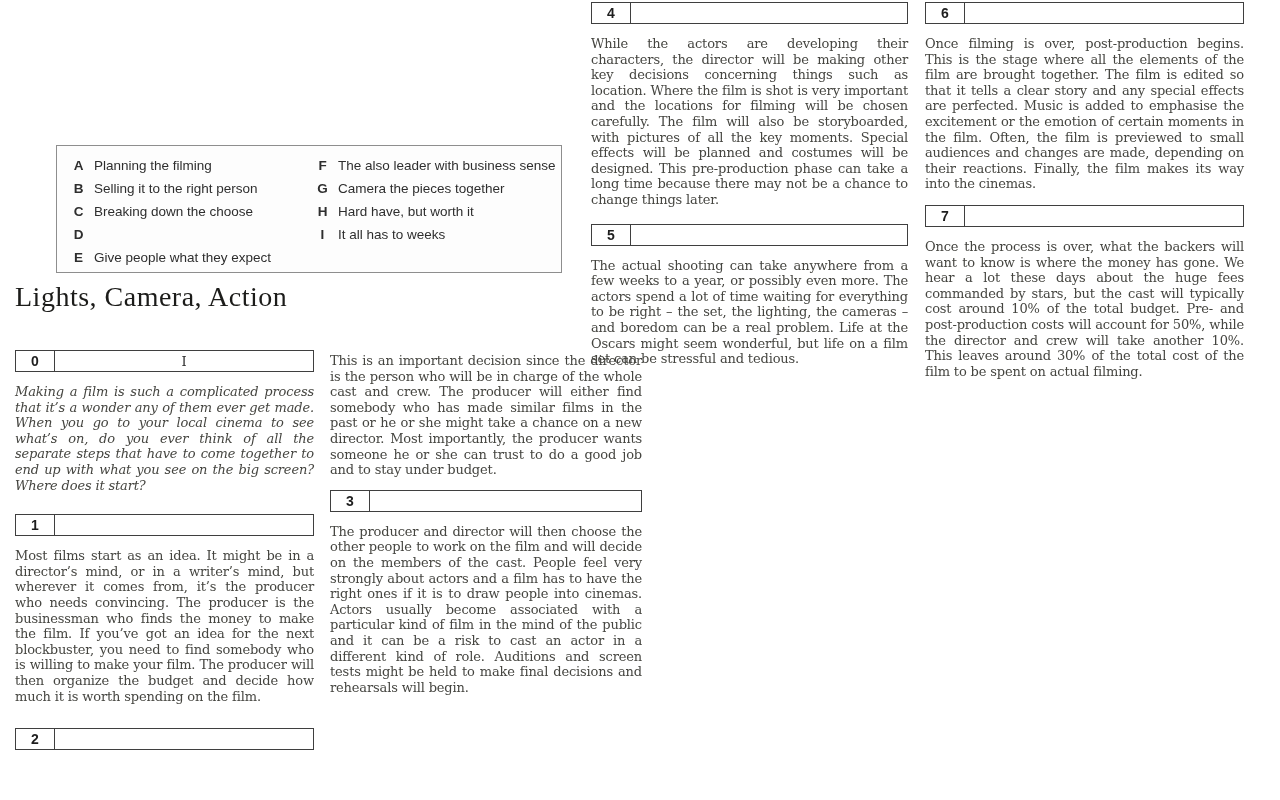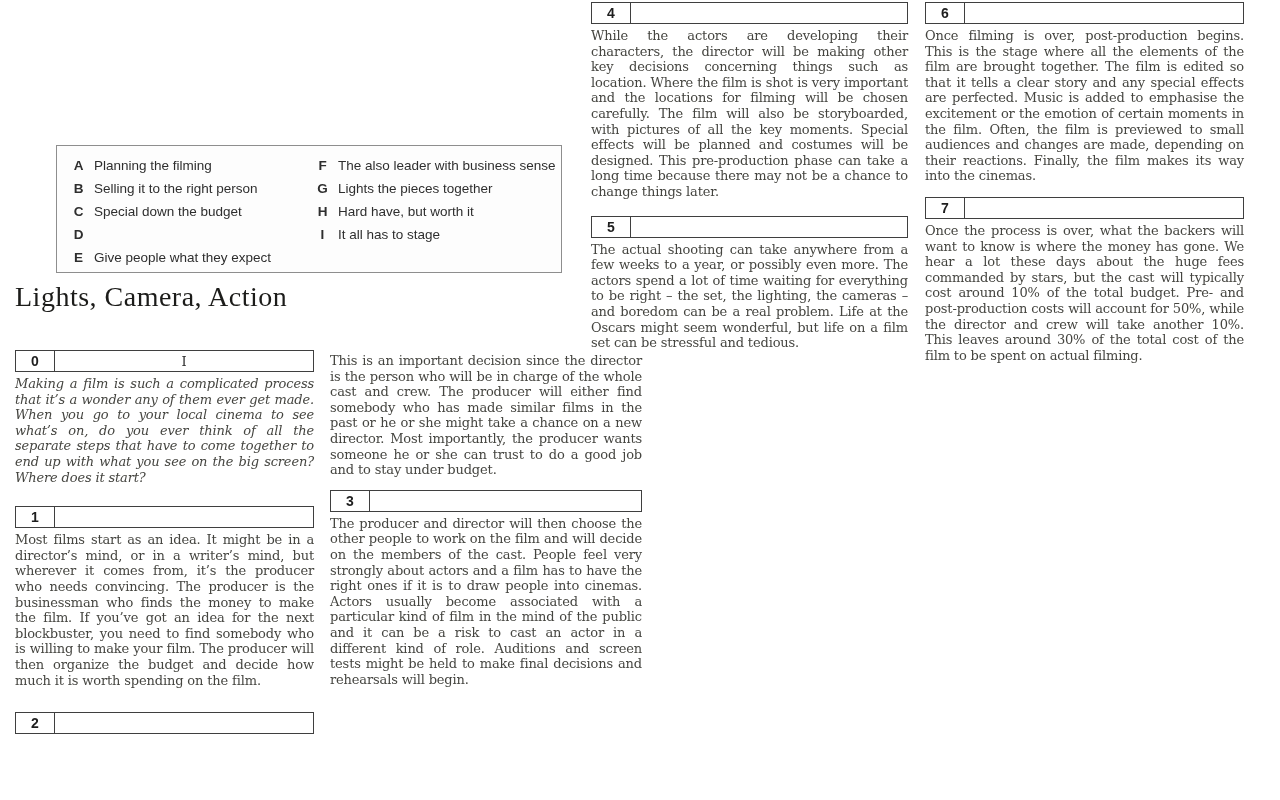--- a/index.html
+++ b/index.html
@@ -81,67 +81,67 @@
   }
 
   
   .para {
     font-family: "DejaVu Serif", serif;
     font-size: 13px;
     letter-spacing: -0.15px;
     line-height: 15.6px;
     text-align: justify;
     color: #454540;
-    margin-top: 4px;
+    margin-top: 12px;
   }
   .para.italic { font-style: italic; }
 </style>
 </head>
 <body>
 
 <div class="page">
 
   <div class="options-box">
     <div class="options-col">
       <div class="option-item">
         <span class="option-letter">A</span>
         <span>Planning the filming</span>
       </div>
       <div class="option-item">
         <span class="option-letter">B</span>
         <span>Selling it to the right person</span>
       </div>
       <div class="option-item">
         <span class="option-letter">C</span>
-        <span>Special down the budget</span>
+        <span>Breaking down the choose</span>
       </div>
       <div class="option-item">
         <span class="option-letter">D</span>
       </div>
       <div class="option-item">
         <span class="option-letter">E</span>
         <span>Give people what they expect</span>
       </div>
     </div>
     <div class="options-col">
       <div class="option-item">
         <span class="option-letter">F</span>
         <span>The also leader with business sense</span>
       </div>
       <div class="option-item">
         <span class="option-letter">G</span>
-        <span>Lights the pieces together</span>
+        <span>Camera the pieces together</span>
       </div>
       <div class="option-item">
         <span class="option-letter">H</span>
         <span>Hard have, but worth it</span>
       </div>
       <div class="option-item">
         <span class="option-letter">I</span>
-        <span>It all has to stage</span>
+        <span>It all has to weeks</span>
       </div>
     </div>
   </div>
 
   <div class="main-title">Lights, Camera, Action</div>
 
   <div class="col" id="col1">
     <div class="answer-box">
       <div class="answer-number">0</div>
       <div class="answer-blank">I</div>

